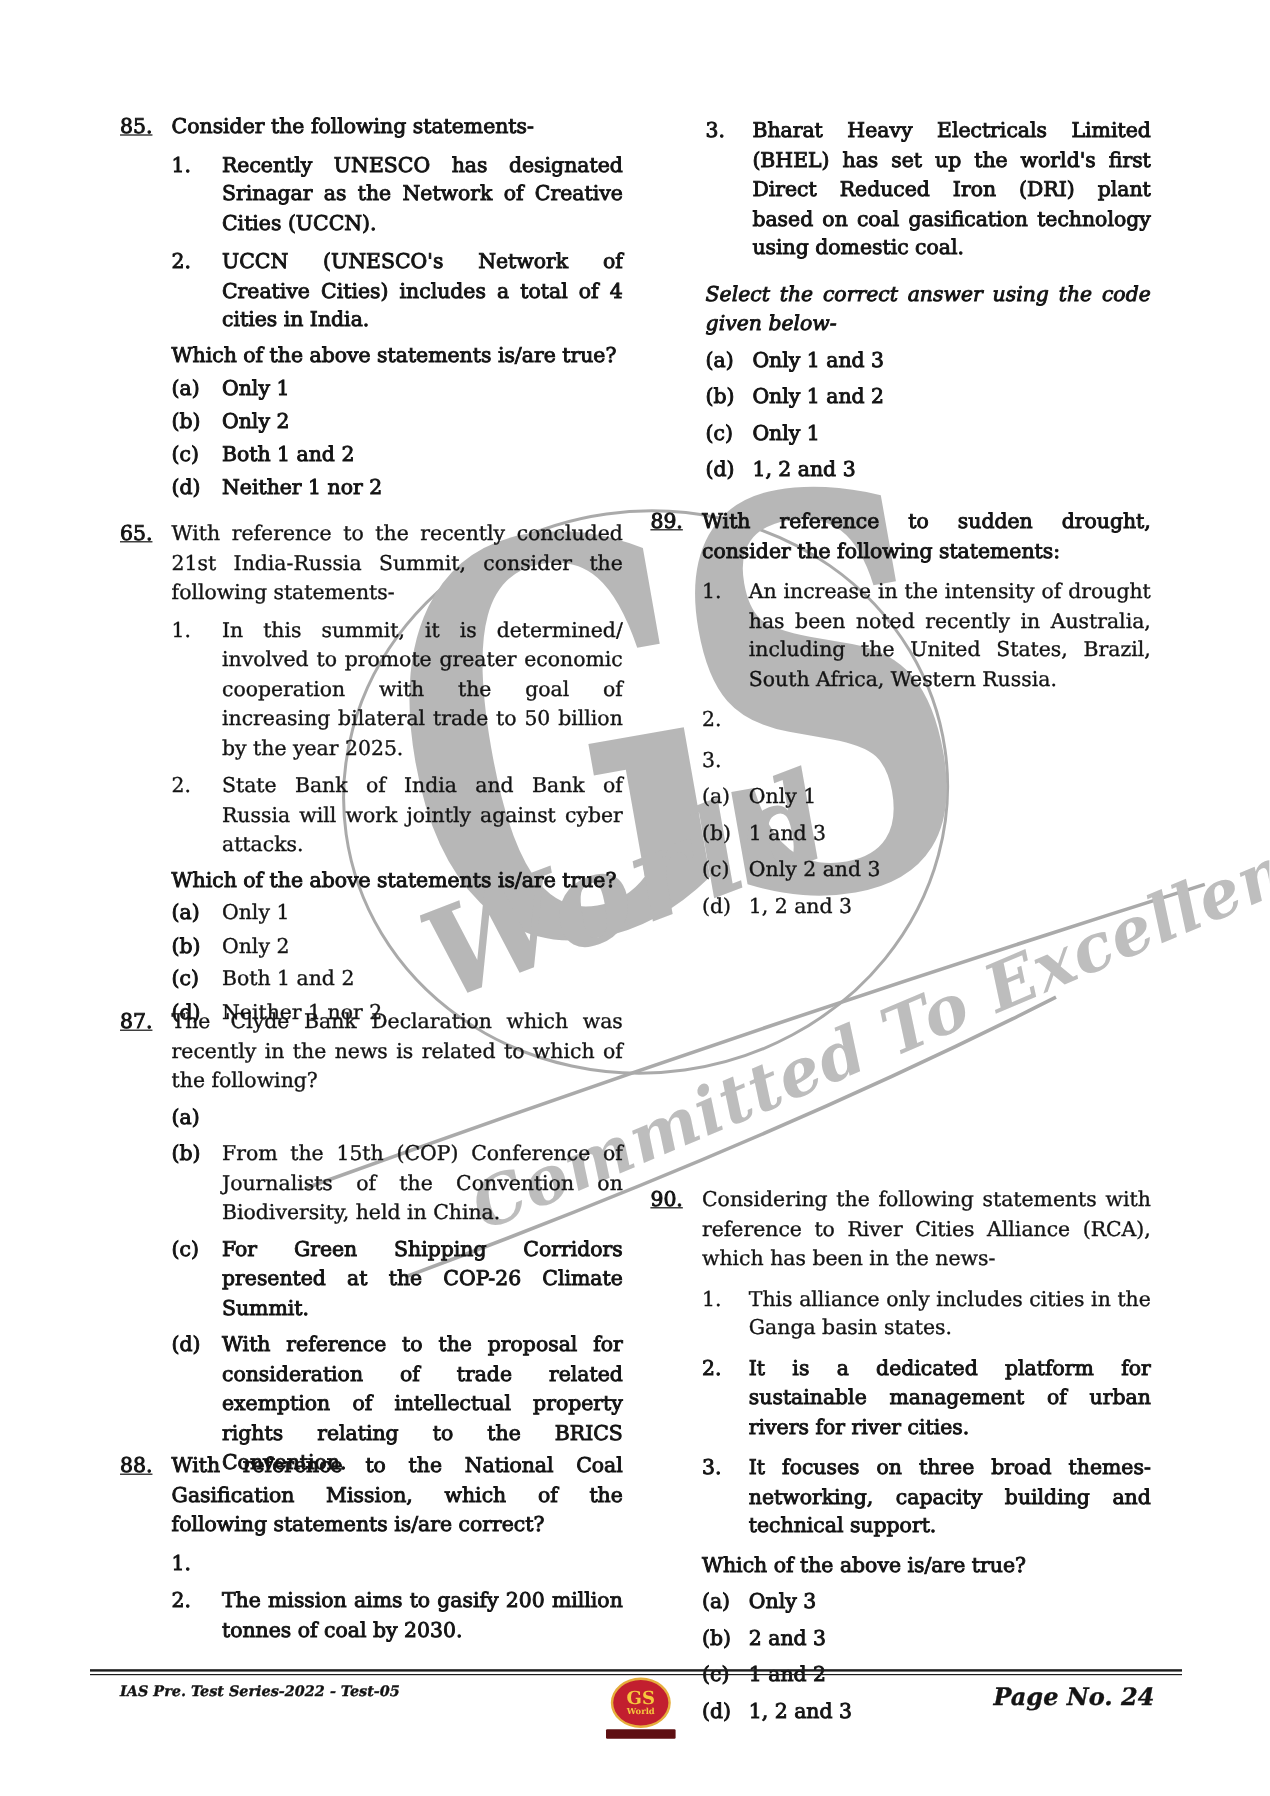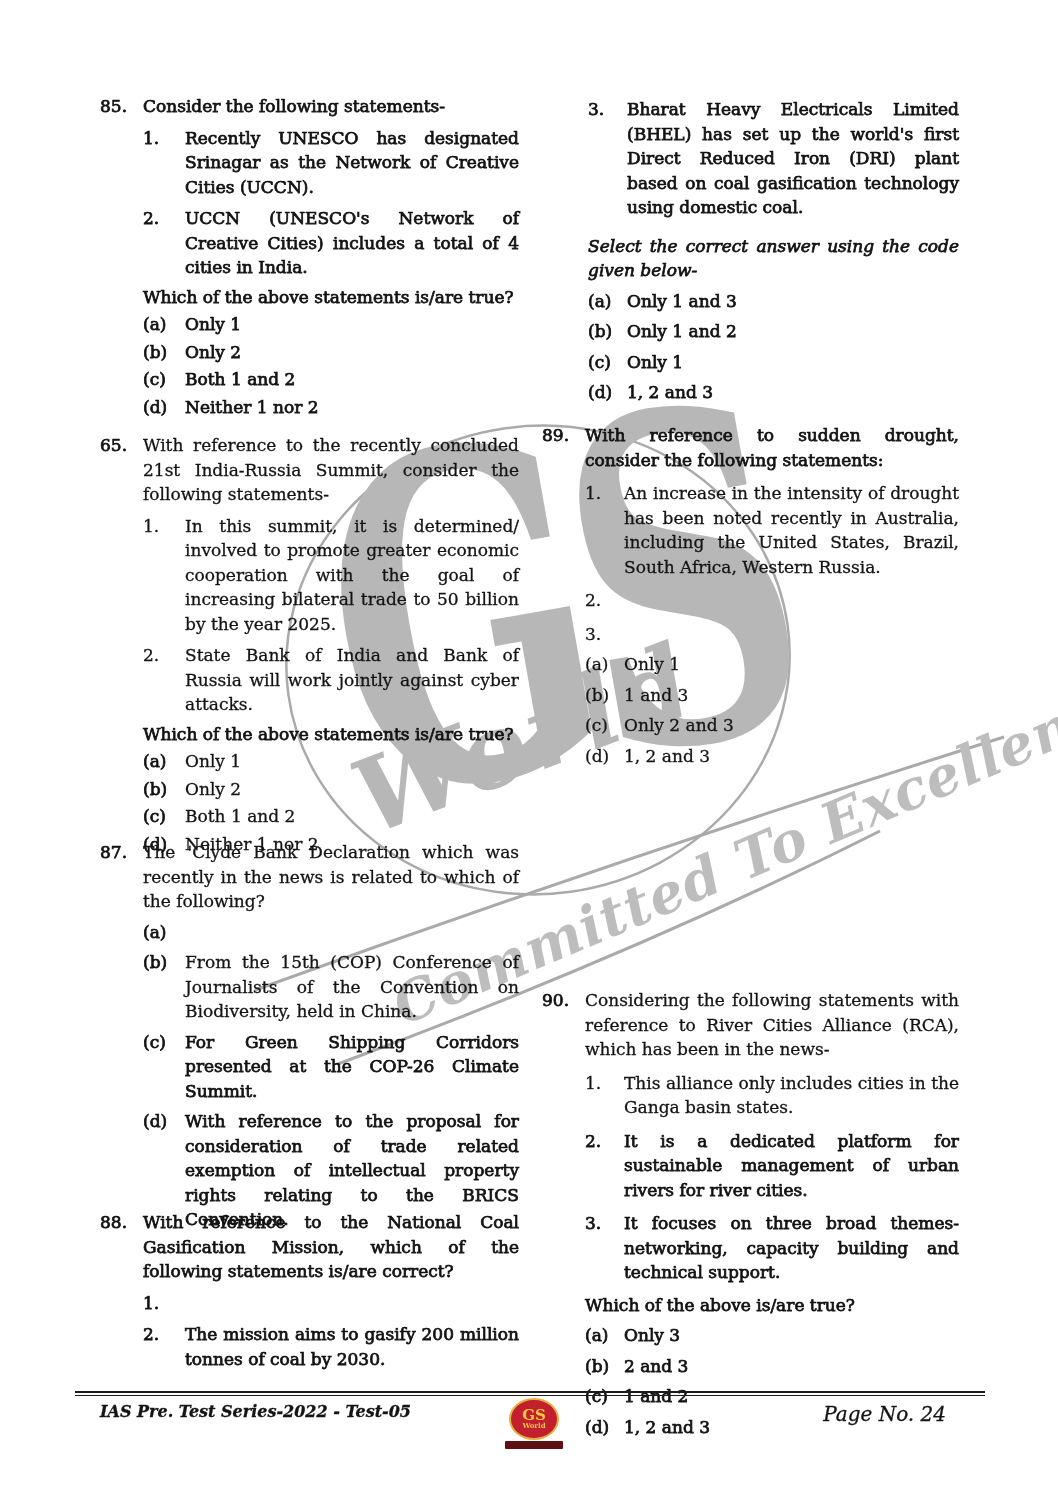--- a/index.html
+++ b/index.html
@@ -16,43 +16,43 @@
          color:#aeaeae;letter-spacing:3px;transform:rotate(-21deg);transform-origin:0 50%;
          white-space:nowrap;-webkit-text-stroke:0;}
   .wm-slogan{position:absolute;left:383px;top:978px;font-size:55px;font-style:italic;font-weight:bold;
          color:#b5b5b5;letter-spacing:1px;transform:rotate(-23deg);transform-origin:0 0;
          white-space:nowrap;-webkit-text-stroke:0;}
   
   .q{position:absolute;z-index:2;font-size:17px;line-height:24.5px;}
   .col-left{left:100px;width:419px;}
   .col-right{left:542px;width:417px;}
   .qrow{display:flex;}
-  .qnum{width:43px;flex:none;}
+  .qnum{width:43px;flex:none;text-decoration:underline;}
   .qbody{flex:1;min-width:0;}
   .stem{margin:0;text-align:justify;}
   .item{display:flex;margin-top:7px;}
   .col-right .item{margin-top:9px;}
   .inum{width:42px;flex:none;}
   .col-right .inum{width:39px;}
   .itext{flex:1;text-align:justify;}
   .which{margin:5px 0 0 0;text-align:justify;}
   .opt{display:flex;margin-top:3px;}
   .col-right .opt{margin-top:6px;}
   .olab{width:42px;flex:none;}
   .col-right .olab{width:39px;}
   .otext{flex:1;text-align:justify;}
   .indent{margin-left:46px;}
   .select{margin:14px 0 0 0;text-align:justify;font-style:italic;}
   .hv{-webkit-text-stroke:0.75px #111;}
   
   .footer-rule{position:absolute;z-index:2;left:75px;width:910px;top:1391px;height:2px;
          border-top:2.5px solid #1c1c1c;border-bottom:1.5px solid #1c1c1c;}
-  .footer-left{position:absolute;z-index:2;left:100px;top:1402px;font-size:16px;font-weight:bold;
+  .footer-left{position:absolute;z-index:2;left:100px;top:1402px;font-size:12px;font-weight:bold;
          font-style:italic;white-space:nowrap;}
-  .footer-right{position:absolute;z-index:2;right:112px;top:1402px;font-size:20px;font-weight:normal;
+  .footer-right{position:absolute;z-index:2;right:96px;top:1402px;font-size:20px;font-weight:bold;
          font-style:italic;white-space:nowrap;}
   .logo{position:absolute;z-index:3;left:503px;top:1398px;width:62px;text-align:center;
         -webkit-text-stroke:0;}
   .logo-oval{width:46px;height:38px;margin:0 auto;background:#c21f2f;border:2px solid #e6ae3c;
         border-radius:50%;display:flex;flex-direction:column;align-items:center;justify-content:center;}
   .logo-gs{font-size:15px;line-height:14px;font-weight:bold;color:#f6c83e;font-family:"DejaVu Serif",serif;}
   .logo-world{font-size:7px;line-height:8px;color:#f6c83e;font-weight:bold;}
   .logo-band{width:58px;height:8px;margin:1px auto 0 auto;background:#5e0f12;border-radius:1px;}
 </style>
 </head>

